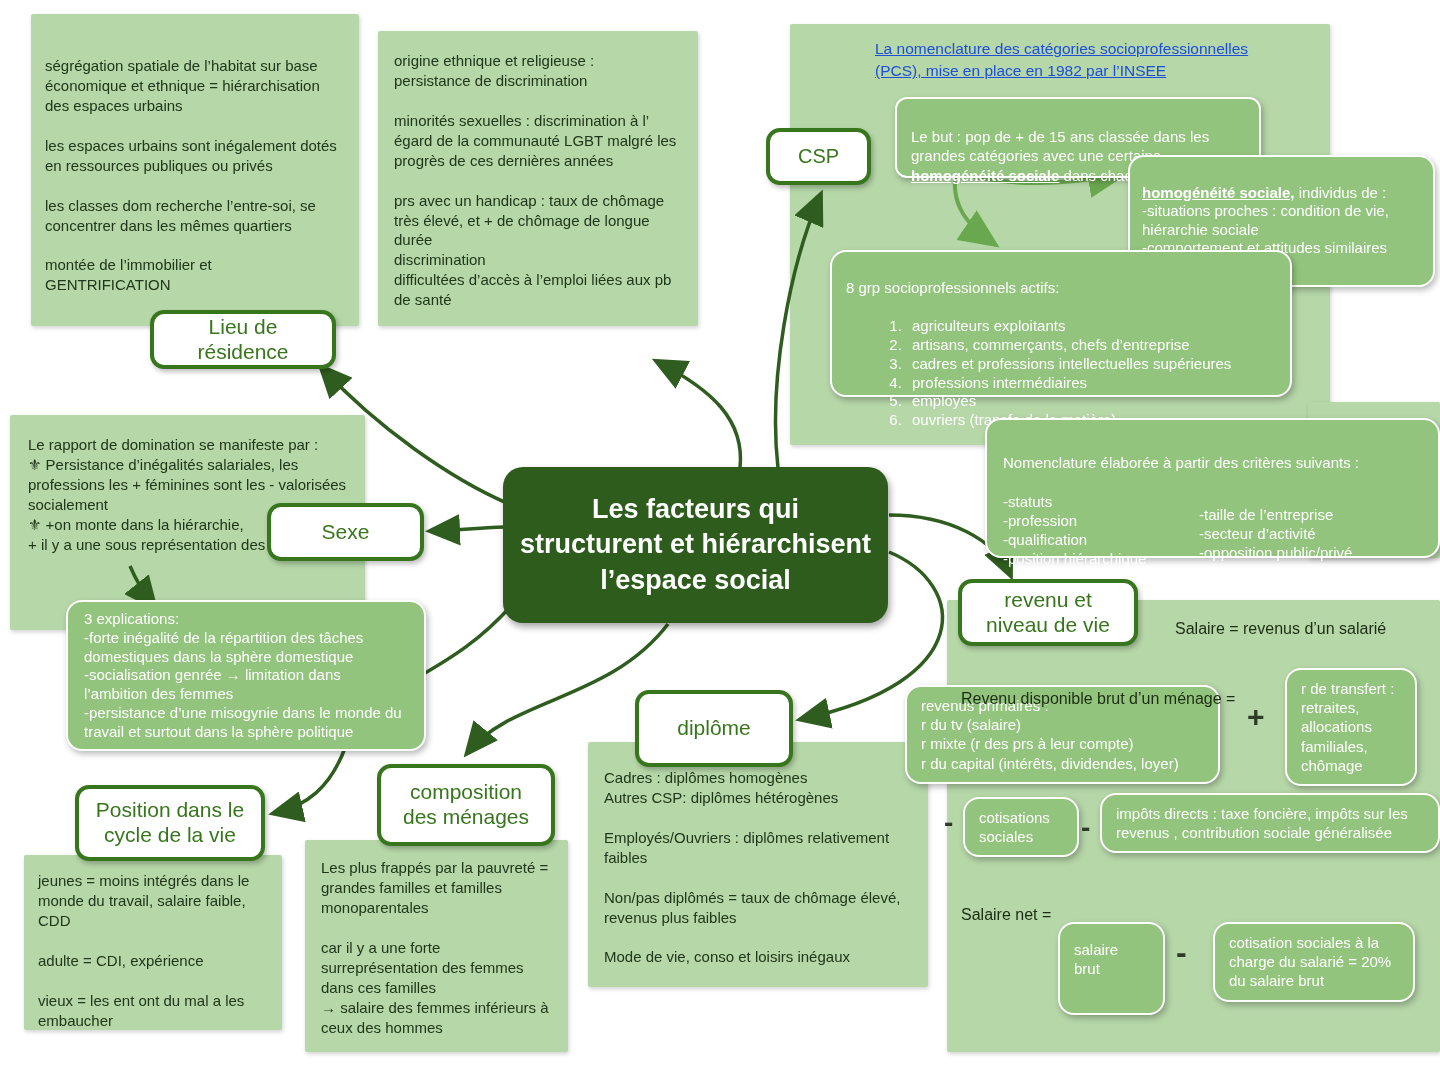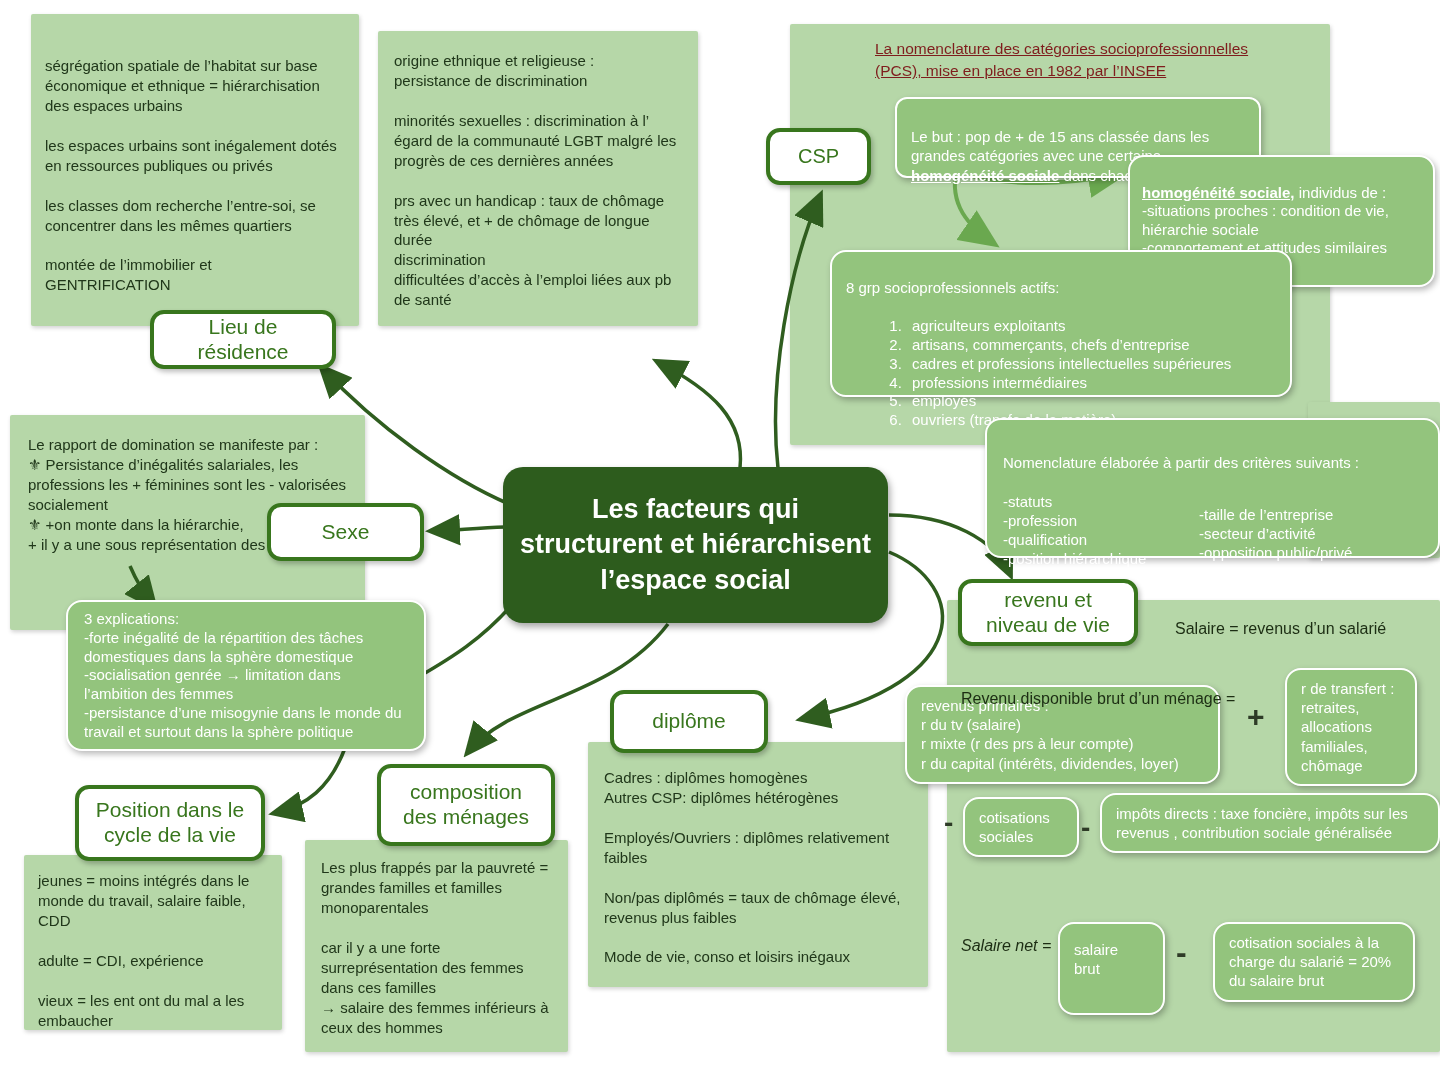--- a/index.html
+++ b/index.html
@@ -31,21 +31,21 @@
     box-shadow:2px 3px 5px rgba(0,0,0,0.25);
   }
   .center-node {
     position:absolute; z-index:4; background:#2d5c1d; color:#ffffff;
     border-radius:20px; display:flex; align-items:center; justify-content:center;
     text-align:center; font-weight:bold; font-size:27px; line-height:1.3;
     box-sizing:border-box; padding:4px 16px;
     box-shadow:2px 4px 7px rgba(0,0,0,0.35);
   }
   .pcs-heading {
-    position:absolute; z-index:3; color:#7f1d1d; font-size:15.5px;
+    position:absolute; z-index:3; color:#1d4ed8; font-size:15.5px;
     line-height:1.45; text-decoration:underline;
   }
   .ilabel { position:absolute; z-index:3; color:#1c2d13; font-size:16px; }
   .op { position:absolute; z-index:3; color:#2e3b27; font-weight:bold; }
   .u { text-decoration:underline; font-weight:bold; }
   .cols { display:flex; gap:14px; }
   .cols .c1 { width:182px; }
   .cols .c2 { margin-top:13px; }
 </style>
 </head>
@@ -166,29 +166,29 @@
 
   <div class="callout" style="left:1100px;top:793px;width:340px;">impôts directs : taxe foncière, impôts sur les revenus , contribution sociale généralisée</div>
 
   <div class="callout" style="left:1058px;top:922px;width:107px;height:93px;padding:16px 14px;">salaire
 brut</div>
 
   <div class="callout" style="left:1213px;top:922px;width:202px;">cotisation sociales à la charge du salarié = 20% du salaire brut</div>
 
   <div class="ilabel" style="left:1175px;top:620px;">Salaire = revenus d’un salarié</div>
   <div class="ilabel" style="left:961px;top:652px;margin-top:38px;">Revenu disponible brut d’un ménage =</div>
-  <div class="ilabel" style="left:961px;top:937px;font-style:italic;">Salaire net =</div>
+  <div class="ilabel" style="left:961px;top:906px;">Salaire net =</div>
   <div class="op" style="left:1247px;top:700px;font-size:30px;">+</div>
   <div class="op" style="left:944px;top:807px;font-size:28px;">-</div>
   <div class="op" style="left:1081px;top:812px;font-size:28px;">-</div>
   <div class="op" style="left:1176px;top:934px;font-size:32px;">-</div>
 
   <div class="node" style="left:766px;top:128px;width:105px;height:57px;font-size:20px;">CSP</div>
   <div class="node" style="left:150px;top:310px;width:186px;height:59px;padding:0 12px;">Lieu de résidence</div>
   <div class="node" style="left:267px;top:503px;width:157px;height:58px;">Sexe</div>
   <div class="node" style="left:75px;top:785px;width:190px;height:76px;padding:0 10px;">Position dans le cycle de la vie</div>
   <div class="node" style="left:377px;top:764px;width:178px;height:82px;padding:0 12px;">composition des ménages</div>
-  <div class="node" style="left:610px;top:690px;width:158px;height:63px;">diplôme</div>
+  <div class="node" style="left:635px;top:690px;width:158px;height:77px;">diplôme</div>
   <div class="node" style="left:958px;top:579px;width:180px;height:67px;padding:0 14px;">revenu et niveau de vie</div>
 
   <div class="center-node" style="left:503px;top:467px;width:385px;height:156px;">Les facteurs qui structurent et hiérarchisent l’espace social</div>
 
 </div>
 
 </body></html>

